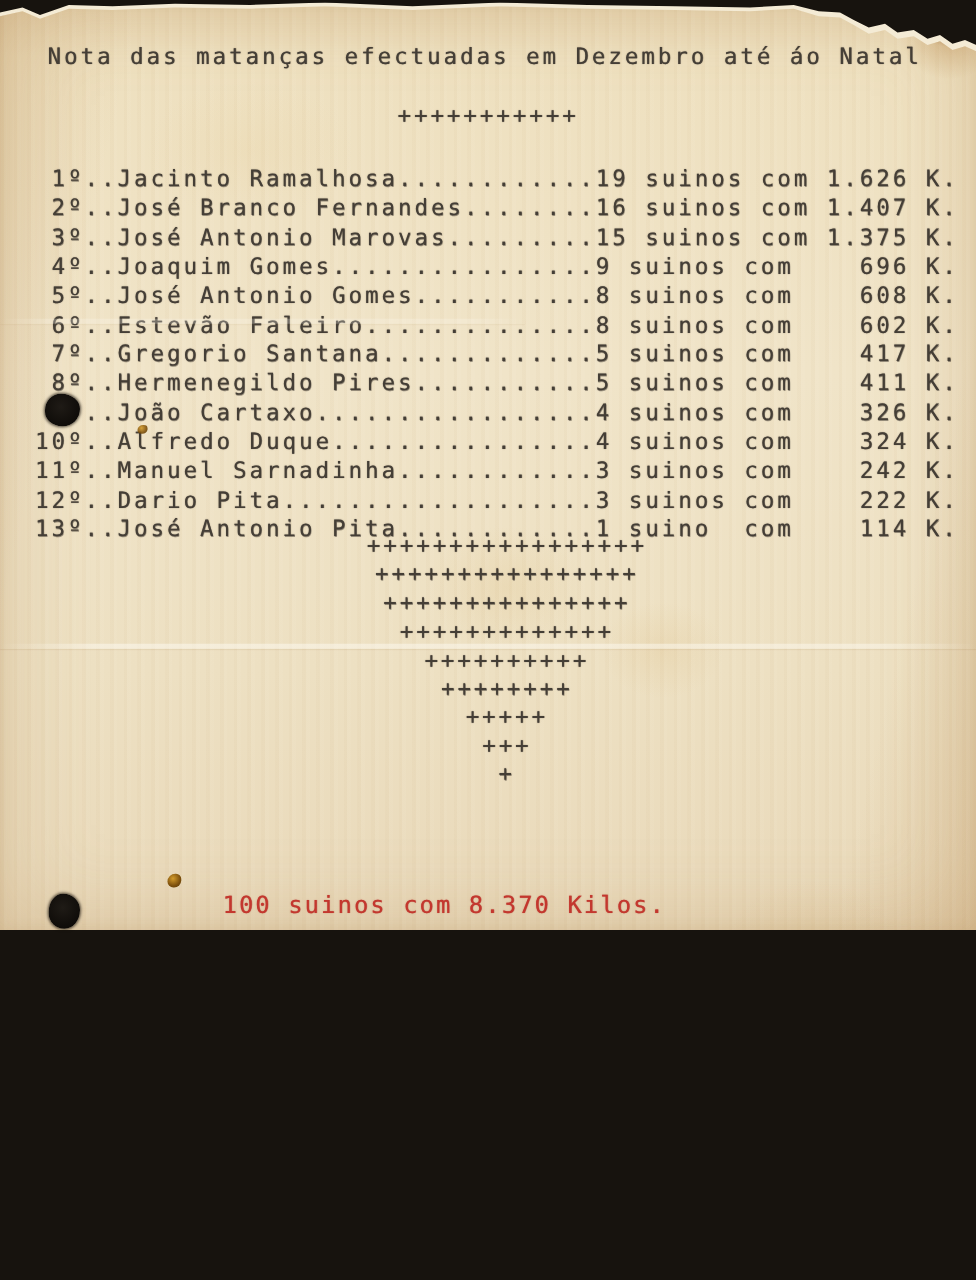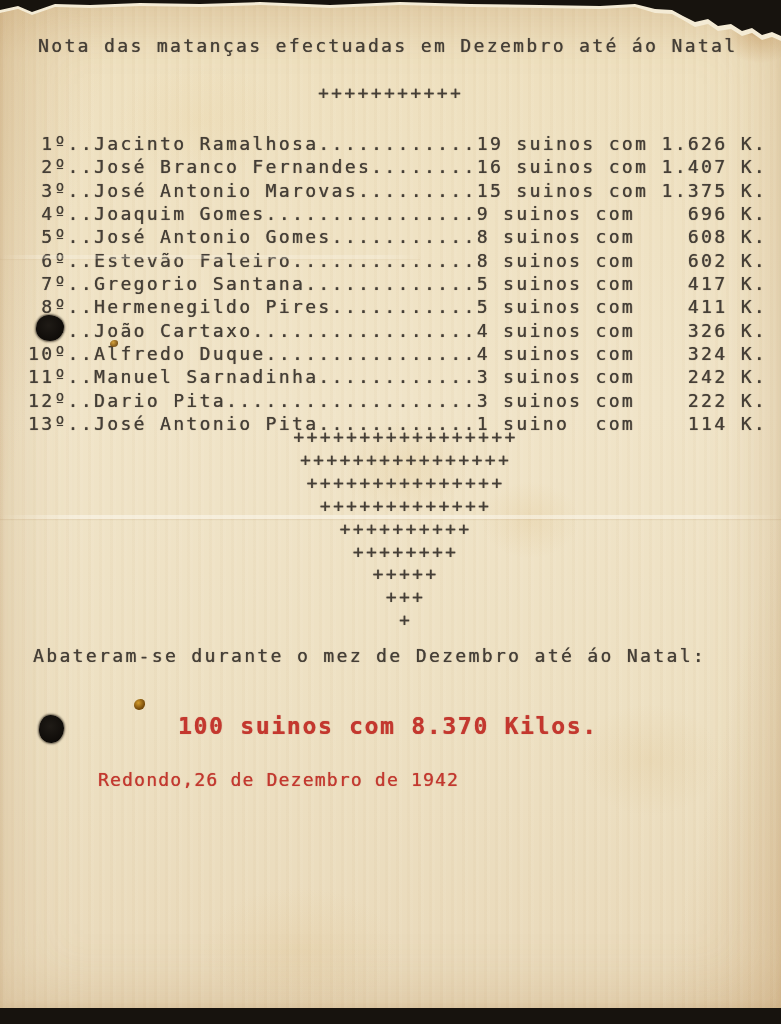--- a/index.html
+++ b/index.html
@@ -2,21 +2,21 @@
 <html style="--ink: #443e36; --red: #c4372e;"><head>
 <meta charset="utf-8">
 <style>
   html, body {
     margin: 0; padding: 0;
     width: 781px; height: 1024px;
     overflow: hidden;
     background: #17130e;
     font-family: "DejaVu Sans Mono", "Liberation Mono", monospace;
   }
-  .scan-stage { position: absolute; inset: 0; width: 781px; height: 1008px; }
+  .scan-stage { position: absolute; inset: 0; width: 781px; height: 744px; }
 
   
   .torn-edge {
     position: absolute; inset: 0;
     background: #f4ebd5;
     clip-path: polygon(0px 10px, 18px 6px, 32px 12px, 55px 4px, 90px 5px, 140px 3px,
       200px 4px, 260px 2px, 330px 5px, 400px 2px, 470px 4px, 540px 5px, 600px 6px,
       635px 4px, 655px 9px, 672px 10px, 683px 16px, 695px 22px, 708px 19px,
       718px 26px, 731px 24px, 742px 31px, 752px 28px, 762px 35px, 772px 32px,
       781px 36px, 781px 1024px, 420px 1024px, 408px 1019px, 380px 1022px,
@@ -58,21 +58,21 @@
   .red {
     color: var(--red, #c4372e);
     text-shadow: 0 0 1px rgba(180,45,35,0.5), 0.4px 0.4px 0.4px rgba(160,30,25,0.4);
   }
 
   .doc-title     { left: 38px;  top: 35px;  }
   .separator     { left: 0;     top: 82px;  width: 781px; text-align: center; }
   .ledger        { left: 28px;  top: 132px; line-height: 23.35px; }
   .pyramid       { left: 15px;  top: 426px; width: 781px; text-align: center; line-height: 22.9px; }
   .summary-head  { left: 33px;  top: 645px; }
-  .summary-total { left: 178px; top: 713px; font-weight: bold; letter-spacing: 1.7px; font-size: 23px; }
+  .summary-total { left: 178px; top: 713px; font-weight: normal; letter-spacing: 1.7px; font-size: 19px; }
   .place-date    { left: 98px;  top: 769px; letter-spacing: 1.2px; }
   .signature     { left: 216px; top: 818px; letter-spacing: 1.3px; }
 
   .hole {
     position: absolute;
     background: radial-gradient(circle at 45% 40%, #1f1b16, #0e0b08 75%);
     border-radius: 46% 54% 50% 50% / 52% 48% 55% 45%;
     box-shadow: 0 0 2px 1px rgba(25,18,10,0.6);
   }
   .hole-top    { left: 36px; top: 315px; width: 28px; height: 26px; }
@@ -100,23 +100,21 @@
   <div class="torn-edge"></div>
 
   <div class="paper">
     <div class="ink doc-title">Nota das matanças efectuadas em Dezembro até áo Natal</div>
     <div class="ink separator">+++++++++++</div>
 
     <div class="ink ledger" id="ledger"><div> 1º..Jacinto Ramalhosa............19 suinos com 1.626 K.</div><div> 2º..José Branco Fernandes........16 suinos com 1.407 K.</div><div> 3º..José Antonio Marovas.........15 suinos com 1.375 K.</div><div> 4º..Joaquim Gomes................9 suinos com    696 K.</div><div> 5º..José Antonio Gomes...........8 suinos com    608 K.</div><div> 6º..Estevão Faleiro..............8 suinos com    602 K.</div><div> 7º..Gregorio Santana.............5 suinos com    417 K.</div><div> 8º..Hermenegildo Pires...........5 suinos com    411 K.</div><div> 9º..João Cartaxo.................4 suinos com    326 K.</div><div>10º..Alfredo Duque................4 suinos com    324 K.</div><div>11º..Manuel Sarnadinha............3 suinos com    242 K.</div><div>12º..Dario Pita...................3 suinos com    222 K.</div><div>13º..José Antonio Pita............1 suino  com    114 K.</div></div>
 
     <div class="ink pyramid" id="pyramid"><div>+++++++++++++++++</div><div>++++++++++++++++</div><div>+++++++++++++++</div><div>+++++++++++++</div><div>++++++++++</div><div>++++++++</div><div>+++++</div><div>+++</div><div>+</div></div>
 
-    <div class="ink summary-head">Abateram-se durante o mez de Dezembro até áo Natal:</div>
     <div class="ink red summary-total">100 suinos com 8.370 Kilos.</div>
-    <div class="ink red place-date">Redondo,26 de Dezembro de 1942</div>
 
     <div class="crease crease-main"></div>
     <div class="crease crease-faint"></div>
     <div class="speck speck-mid"></div>
     <div class="speck speck-ledger"></div>
   </div>
 
   <div class="hole hole-top"></div>
   <div class="hole hole-bottom"></div>
 </div>

